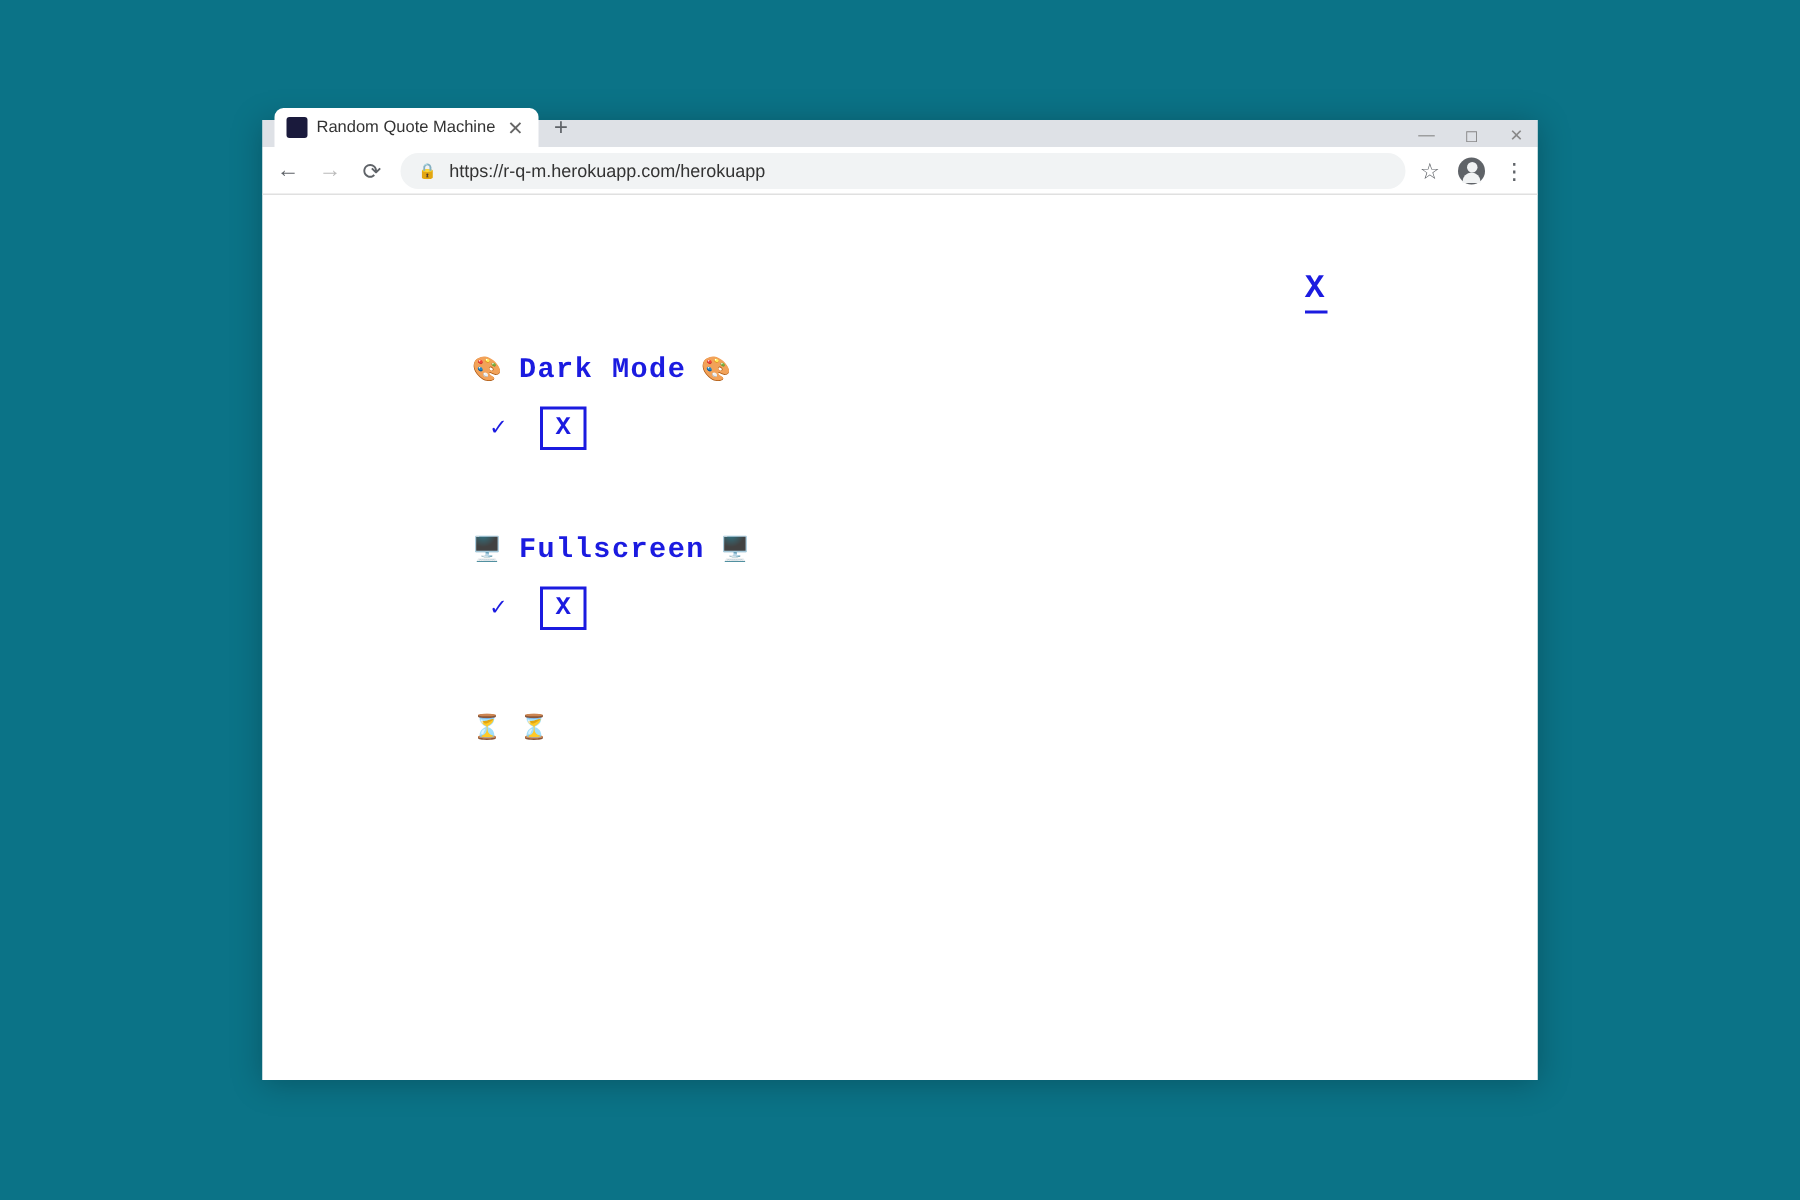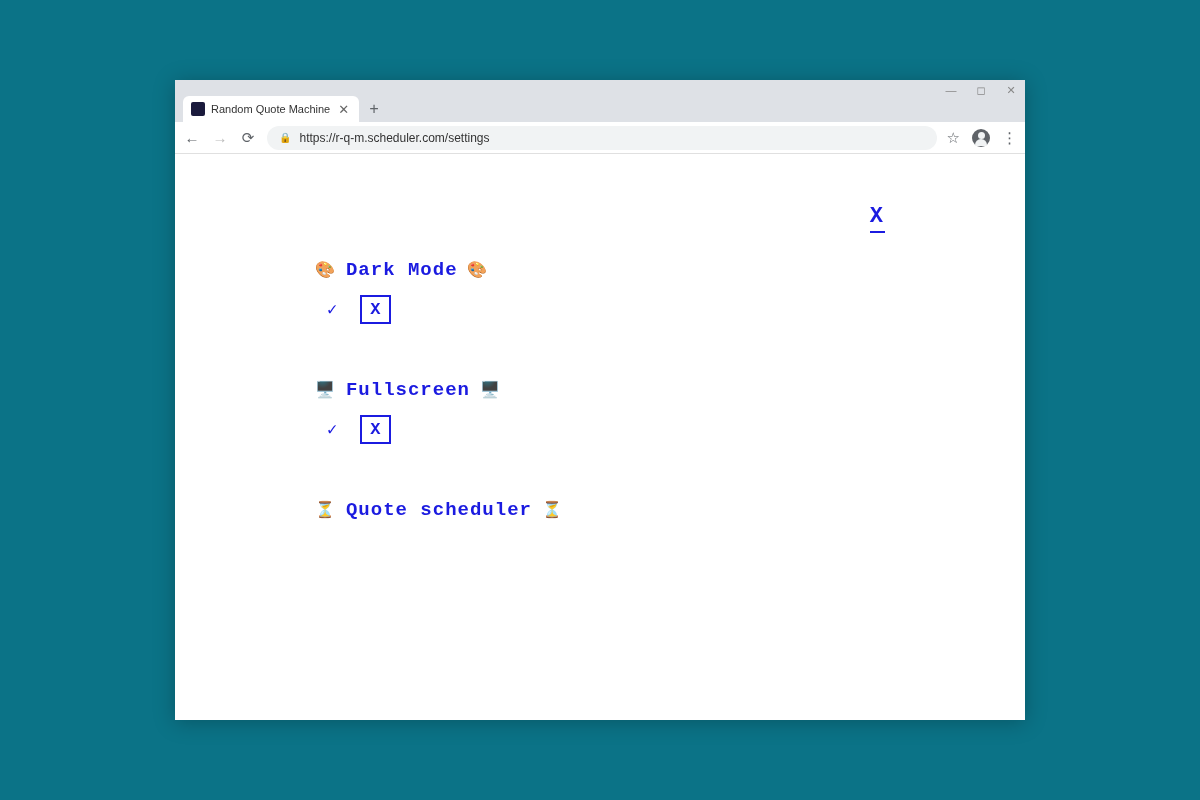--- a/index.html
+++ b/index.html
@@ -16,21 +16,21 @@
     .browser-window {
       width: 850px;
       height: 640px;
       background: #fff;
       box-shadow: 0 2px 20px rgba(0,0,0,0.25);
       display: flex;
       flex-direction: column;
       position: relative;
     }
     .tabbar {
-      height: 42px;
+      height: 18px;
       background: #DEE1E6;
       display: flex;
       align-items: flex-end;
       padding-left: 8px;
     }
     .tab {
       height: 26px;
       min-width: 175px;
       background: #fff;
       border-radius: 6px 6px 0 0;
@@ -214,21 +214,21 @@
     </div>
     <div class="new-tab">+</div>
   </div>
 
   <div class="addressbar">
     <span class="nav-btn">←</span>
     <span class="nav-btn dim">→</span>
     <span class="nav-btn">⟳</span>
     <div class="url-field">
       <span class="lock-icon">🔒</span>
-      <span class="url-text">https://r-q-m.scheduler.com/settings</span>
+      <span class="url-text">https://r-q-m.herokuapp.com/herokuapp</span>
     </div>
     <div class="addr-right">
       <span>☆</span>
       <span class="avatar-icon"></span>
       <span>⋮</span>
     </div>
   </div>
 
   <div class="content">
 
@@ -256,20 +256,19 @@
         </div>
         <div class="toggle-row">
           <span class="toggle-btn">✓</span>
           <span class="toggle-btn selected">X</span>
         </div>
       </div>
 
       <div class="section">
         <div class="section-title">
           <span class="emoji-icon">⏳</span>
-          <span>Quote scheduler</span>
           <span class="emoji-icon">⏳</span>
         </div>
       </div>
 
     </div>
   </div>
 </div>
 
 </body></html>

